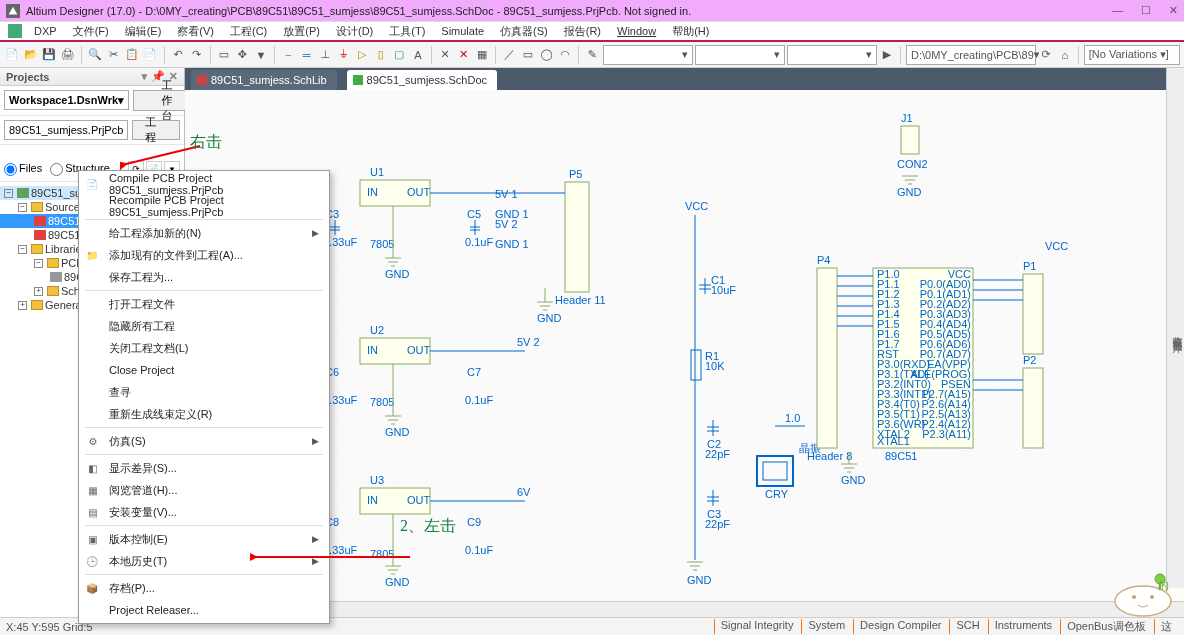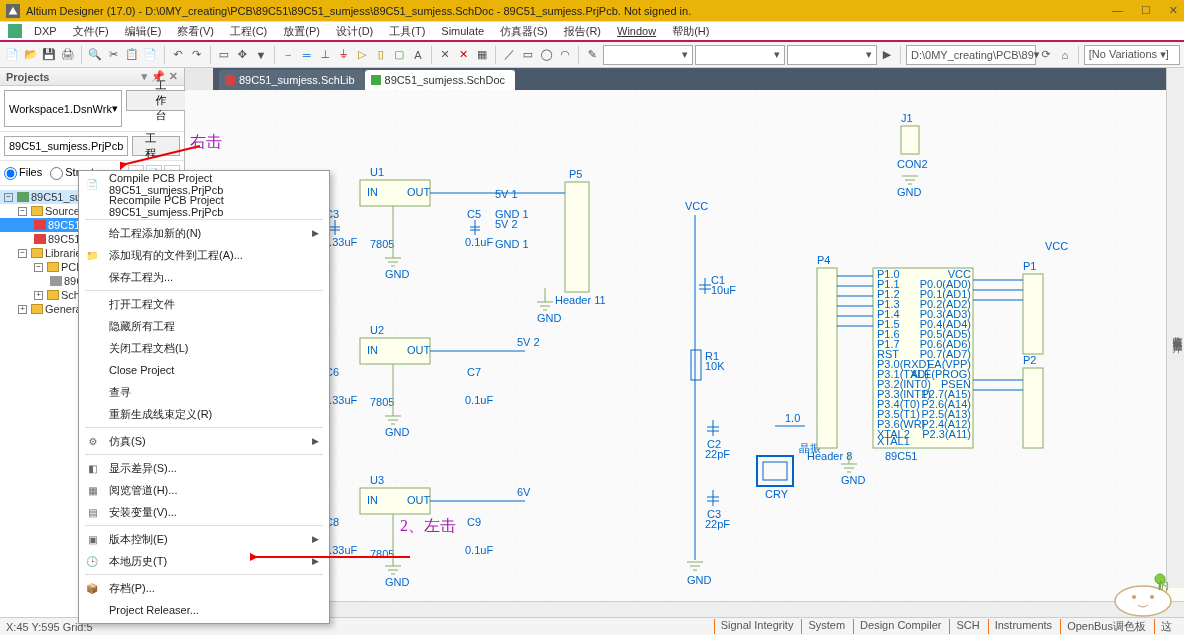--- a/index.html
+++ b/index.html
@@ -1,61 +1,61 @@
 <!DOCTYPE html>
 <html><head>
 <meta charset="utf-8">
 <style>
 * { margin:0; padding:0; box-sizing:border-box; font-family:"Microsoft YaHei","Segoe UI",Tahoma,sans-serif; font-size:11px; }
 body { background:#f0f0f0; width:1184px; height:635px; overflow:hidden; position:relative; }
 
-.titlebar { height:22px; background:#eab308; display:flex; align-items:center; padding:0 6px; border-bottom:1px solid #ddd; }
+.titlebar { height:22px; background:#f0abfc; display:flex; align-items:center; padding:0 6px; border-bottom:1px solid #ddd; }
 .titlebar .icon { width:14px; height:14px; margin-right:6px; }
 .titlebar .title { flex:1; color:#222; font-size:11px; }
 .winbtns { display:flex; gap:18px; color:#555; }
 .winbtns span { cursor:default; }
 
 .menubar { height:20px; background:#fff; display:flex; align-items:center; padding:0 8px; gap:4px; border-bottom:2px solid #be185d; }
 .menubar span { padding:2px 6px; color:#333; }
 
 .toolbar { height:26px; background:#f5f5f5; border-bottom:1px solid #ccc; display:flex; align-items:center; padding:0 4px; gap:2px; }
 .tbsep { width:1px; height:18px; background:#ccc; margin:0 3px; }
 .tbtn { width:20px; height:20px; display:flex; align-items:center; justify-content:center; color:#555; border:1px solid transparent; border-radius:2px; }
 .toolbar .combo { height:20px; border:1px solid #aaa; background:#fff; padding:0 4px; display:flex; align-items:center; min-width:90px; justify-content:space-between; color:#555; }
 
 .workspace { display:flex; height:calc(100% - 22px - 20px - 26px - 18px); }
 
 .left-panel { width:185px; background:#fff; border-right:1px solid #bbb; display:flex; flex-direction:column; }
 .panel-hdr { height:18px; background:linear-gradient(#f7f7f7,#e8e8e8); border-bottom:1px solid #ccc; display:flex; align-items:center; padding:0 6px; font-weight:bold; color:#555;gap:14px; }
 .panel-hdr .ctrls { margin-left:auto; display:flex; gap:4px; color:#888; }
 .panel-tools { padding:4px; display:flex; gap:4px; border-bottom:1px solid #e5e5e5; }
-.panel-tools .cmb { flex:1; height:37px; border:1px solid #aaa; padding:0 4px; display:flex; align-items:center; justify-content:space-between; background:#fff; }
+.panel-tools .cmb { flex:1; height:20px; border:1px solid #aaa; padding:0 4px; display:flex; align-items:center; justify-content:space-between; background:#fff;font-weight:bold; }
 .panel-tools .btn { height:21px; padding:0 28px; border:1px solid #aaa; background:#f0f0f0; display:flex; align-items:center; }
 .panel-row2 { padding:4px; display:flex; gap:4px; border-bottom:1px solid #e5e5e5; }
-.panel-row3 { padding:4px; display:flex; align-items:center; gap:10px; border-bottom:1px solid #e5e5e5; }
+.panel-row3 { padding:4px; display:flex; align-items:center; gap:10px; border-bottom:1px solid #e5e5e5;margin-top:12px; }
 .panel-row3 .rgrp { display:flex; gap:8px; }
 .panel-row3 .iconbtns { margin-left:auto; display:flex; gap:2px; }
 .panel-row3 .iconbtns div { width:16px; height:16px; border:1px solid #ccc; display:flex; align-items:center; justify-content:center; font-size:9px; }
 
 .tree { padding:4px 0; font-size:11px; color:#333; position:relative; }
 .tree .node { padding:1px 0 1px 4px; white-space:nowrap; display:flex; align-items:center; gap:2px; }
 .tree .lvl1 { padding-left:18px; }
 .tree .lvl2 { padding-left:34px; }
 .tree .lvl3 { padding-left:50px; }
 .tree .sel { background:#cce8ff; }
 .tree .sel2 { background:#3399ff; color:#fff; }
 .tree .exp { width:9px; height:9px; border:1px solid #888; display:inline-flex; align-items:center; justify-content:center; font-size:8px; line-height:1; margin-right:2px; }
 .tree .fico { width:12px; height:10px; display:inline-block; }
 .fico.folder { background:#f0c040; border:1px solid #c09020; }
 .fico.doc-red { background:#e04040; }
 .fico.doc-grn { background:#60a060; }
 .fico.doc-gry { background:#999; }
 
 .center { flex:1; display:flex; flex-direction:column; background:#e8e8e8; position:relative; }
-.doctabs { height:22px; background:#4a5a6a; display:flex; align-items:flex-end; padding-left:6px; gap:0;margin-left:28px; }
+.doctabs { height:22px; background:#4a5a6a; display:flex; align-items:flex-end; padding-left:6px; gap:10px; }
 .doctab { height:20px; padding:0 10px 0 6px; display:flex; align-items:center; gap:4px; color:#fff; background:#5a6a7a; border-radius:3px 3px 0 0; font-size:10px; }
 .doctab.active { background:#fff; color:#333; }
 .doctab .dot { width:10px;height:10px; }
 
 .canvas { flex:1; background:#fafafa; position:relative; overflow:hidden; }
 .schematic { position:absolute; left:0; top:0; }
 
 .editor-tab { height:16px; background:#eee; border-top:1px solid #ccc; display:flex; }
 .editor-tab .et { padding:0 10px; background:#fff; border:1px solid #ccc; border-bottom:none; font-size:10px; }
 
@@ -66,21 +66,21 @@
 .statusbar .rt span { border-left:1px solid #f97316; padding:0 6px; }
 
 
 .ctxmenu { position:absolute; left:78px; top:170px; width:252px; background:#fff; border:1px solid #999; box-shadow:3px 3px 6px rgba(0,0,0,.25); z-index:100; padding:2px; }
 .ctxmenu .item { height:22px; display:flex; align-items:center; padding:0 8px 0 28px; position:relative; color:#222; }
 .ctxmenu .sep { height:1px; background:#ddd; margin:2px 4px; }
 .ctxmenu .item .ico { position:absolute; left:4px; width:16px; height:16px; display:flex; align-items:center; justify-content:center; font-size:10px; color:#666; }
 .ctxmenu .item .arrow { margin-left:auto; font-size:9px; color:#555; }
 
 
-.anno { position:absolute; color:#a21caf; font-size:16px; font-family:"SimSun",serif; z-index:200; pointer-events:none; }
+.anno { position:absolute; color:#15803d; font-size:16px; font-family:"SimSun",serif; z-index:200; pointer-events:none; }
 .arrow-svg { position:absolute; z-index:199; pointer-events:none; }
 
 .mascot { position:absolute; right:6px; bottom:18px; width:70px; height:50px; z-index:50; }
 
 input[type=radio]{ margin:0 2px 0 0; vertical-align:middle; }
 </style>
 </head>
 <body>
 
 <div class="titlebar">

